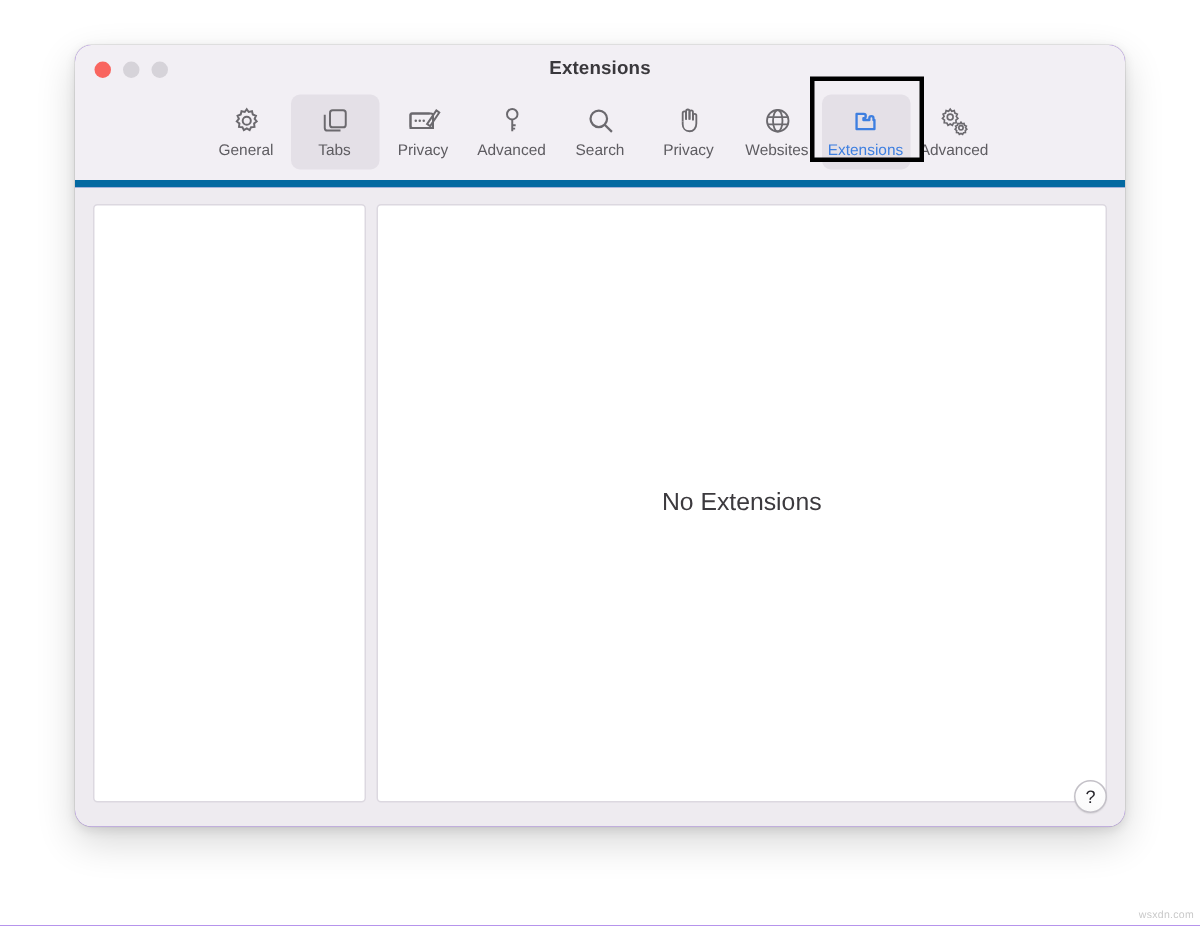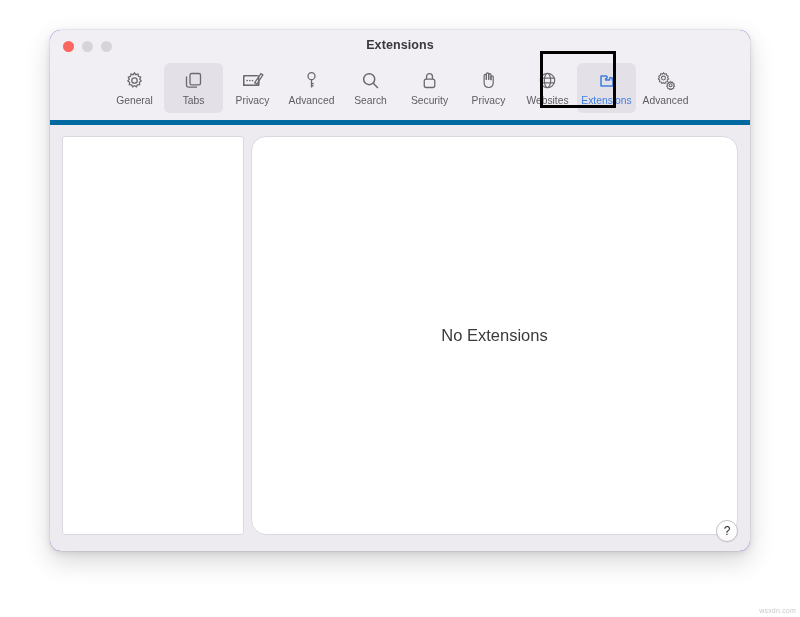--- a/index.html
+++ b/index.html
@@ -136,21 +136,21 @@
     border: 1px solid #dcd8e0;
     border-radius: 3px;
     box-sizing: border-box;
     height: 399px;
     overflow: hidden;
   }
   #ext-detail {
     flex: 1;
     background: #ffffff;
     border: 1px solid #dcd8e0;
-    border-radius: 15px;
+    border-radius: 3px;
     box-sizing: border-box;
     height: 399px;
     display: flex;
     align-items: center;
     justify-content: center;
   }
   #empty-message {
     font-size: 16.5px;
     color: #3c3a3e;
   }
@@ -272,29 +272,20 @@
     <div class="tb-item">
       <span class="tb-icon">
         <svg width="21" height="21" viewBox="0 0 24 24" fill="none" stroke="#6b696e" stroke-width="1.7">
           <circle cx="10.5" cy="10.5" r="6.3"></circle>
           <path d="M15.2 15.2L20.5 20.5"></path>
         </svg>
       </span>
       <span class="tb-label">Search</span>
     </div>
 
-    <div class="tb-item">
-      <span class="tb-icon">
-        <svg width="21" height="21" viewBox="0 0 24 24" fill="none" stroke="#6b696e" stroke-width="1.5">
-          <rect x="6" y="10.5" width="12" height="9.5" rx="2.2"></rect>
-          <path d="M8.6 10.5V7.6a3.4 3.4 0 0 1 6.8 0v2.9"></path>
-        </svg>
-      </span>
-      <span class="tb-label">Security</span>
-    </div>
 
     <div class="tb-item">
       <span class="tb-icon">
         <svg width="21" height="21" viewBox="0 0 24 24" fill="none" stroke="#6b696e" stroke-width="1.4">
           <path d="M7 12.5V6.2a1.3 1.3 0 0 1 2.6 0v5.1"></path>
           <path d="M9.6 11V4.7a1.3 1.3 0 0 1 2.6 0V11"></path>
           <path d="M12.2 11.2V5.4a1.3 1.3 0 0 1 2.6 0v6"></path>
           <path d="M14.8 11.8V8a1.3 1.3 0 0 1 2.6 0v6.1c0 3.4-2.1 5.9-5.2 5.9s-5.2-2.3-5.2-5.4v-2.1"></path>
         </svg>
       </span>

